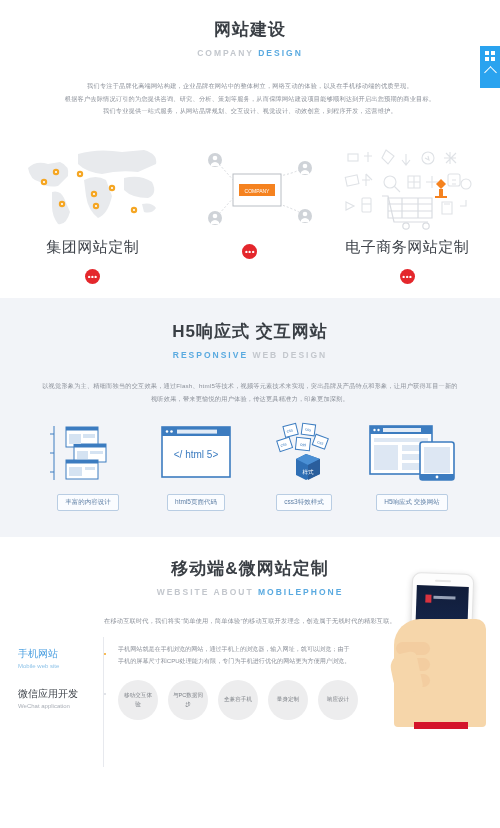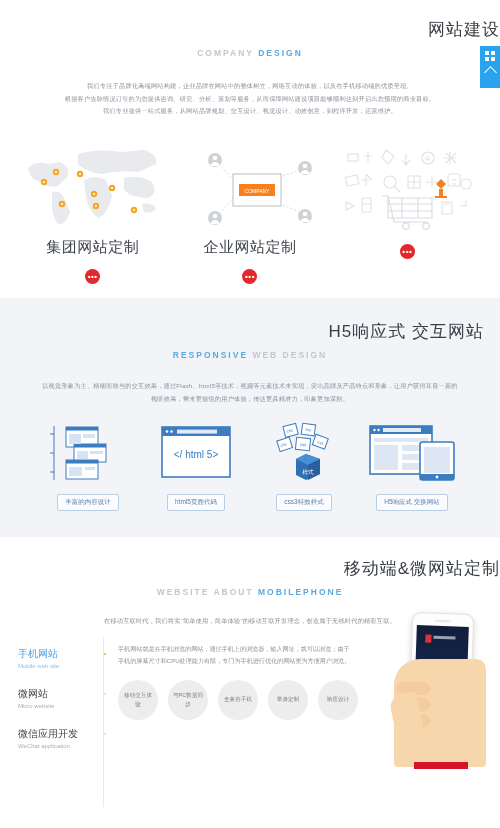--- a/index.html
+++ b/index.html
@@ -7,23 +7,23 @@
     width: 500px; height: 828px;
     font-family: "Liberation Sans", "DejaVu Sans", sans-serif;
     background: #ffffff;
     color: #444;
     overflow: hidden;
     position: relative;
   }
 
   
   .sec-title {
-    text-align: right;
+    text-align: center;
     font-size: 17px;
-    font-weight: normal;
+    font-weight: bold;
     color: #3a3f45;
     letter-spacing: 1px;
   }
   .sec-sub {
     text-align: center;
     font-size: 8.5px;
     letter-spacing: 2px;
     margin-top: 7px;
     color: #c3c7cd;
     font-weight: bold;
@@ -244,21 +244,20 @@
               <path d="M36 24 q4-4 8 0 v2 h-8z"></path>
             <circle cx="40" cy="76" r="2.3"></circle>
               <path d="M36 82 q4-4 8 0 v2 h-8z"></path>
             <circle cx="130" cy="26" r="2.3"></circle>
               <path d="M126 32 q4-4 8 0 v2 h-8z"></path>
             <circle cx="130" cy="74" r="2.3"></circle>
               <path d="M126 80 q4-4 8 0 v2 h-8z"></path>
           </g>
         </svg>
       </div>
-      <div class="feat-name">企业网站定制</div>
       <div class="more-dot">•••</div>
     </div>
 
     <div class="feat">
       <div class="feat-art">
         <svg viewBox="0 0 150 92" width="150" height="92">
           <g stroke="#dfe2e6" fill="none" stroke-width="1.1">
             <rect x="16" y="14" width="10" height="7"></rect>
             <path d="M36 12 v10 M32 16 h8"></path>
             <path d="M54 10 l8 6 -6 8 -6 -6z"></path>
@@ -287,20 +286,21 @@
             <path d="M103 56 h12 v2 h-12z"></path>
           </g>
           <g stroke="#d9dce1" fill="none" stroke-width="1.2">
             <path d="M56 58 h44 v20 h-44z M56 64 h44 M70 58 v20 M86 58 v20 M56 71 h44"></path>
             <path d="M50 56 h6 l6 26 h34"></path>
             <circle cx="74" cy="86" r="3.2"></circle>
               <circle cx="94" cy="86" r="3.2"></circle>
           </g>
         </svg>
       </div>
+      <div class="feat-name">电子商务网站定制</div>
       <div class="more-dot">•••</div>
     </div>
 
   </div>
 </section>
 
 <section id="sec-h5">
   <h2 class="sec-title">H5响应式 交互网站</h2>
   <div class="sec-sub"><span class="hl">RESPONSIVE</span><span> WEB DESIGN</span></div>
 
@@ -416,25 +416,20 @@
   <div class="copy-wrap">
     <p class="body-copy">在移动互联时代，我们将实“简单使用，简单体验”的移动互联开发理念，创造属于无线时代的精彩互联。</p>
   </div>
 
   <div class="mob-body">
 
     <div class="mob-menu">
       <div class="menu-item active">
         <div class="menu-zh">手机网站</div>
         <div class="menu-en">Mobile web site</div>
-        <span class="menu-bullet"></span>
-      </div>
-      <div class="menu-item">
-        <div class="menu-zh">微网站</div>
-        <div class="menu-en">Micro website</div>
         <span class="menu-bullet"></span>
       </div>
       <div class="menu-item">
         <div class="menu-zh">微信应用开发</div>
         <div class="menu-en">WeChat application</div>
         <span class="menu-bullet"></span>
       </div>
     </div>
 
     <div class="mob-right">

